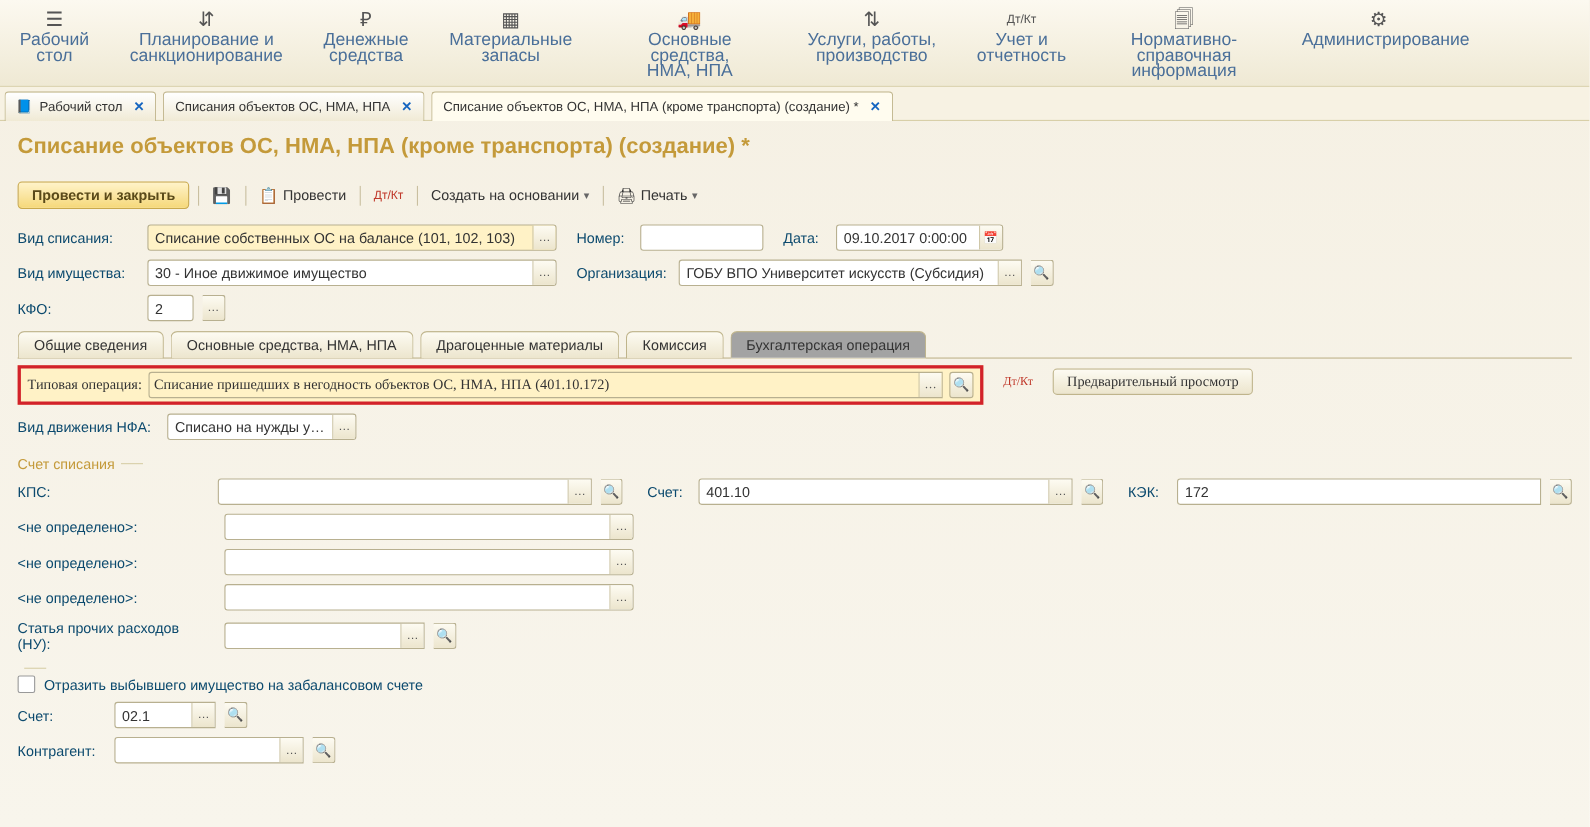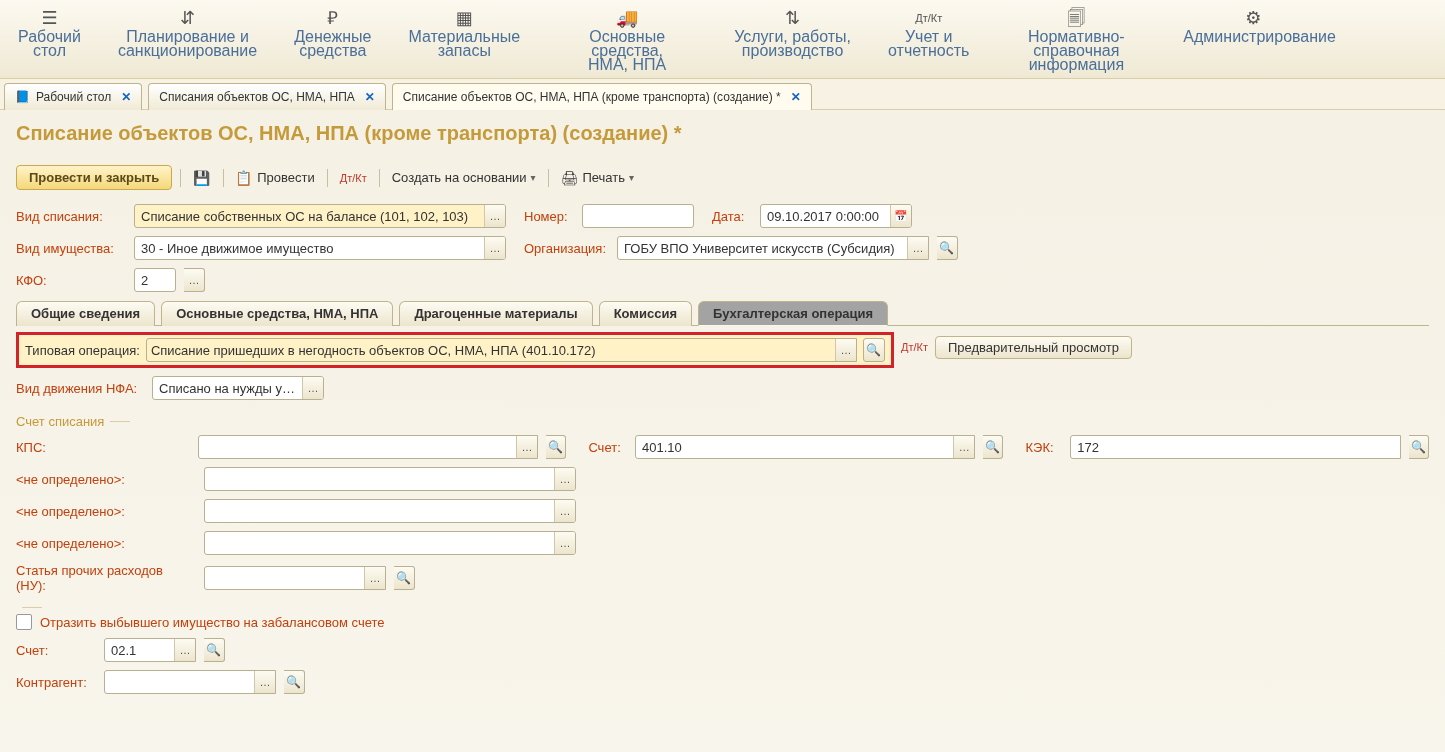--- a/index.html
+++ b/index.html
@@ -130,21 +130,21 @@
 }
 
 .formrow {
   display: flex;
   align-items: center;
   margin-bottom: 8px;
   gap: 8px;
 }
 .formrow label {
   font-size: 13px;
-  color: #c2410c;
+  color: #0c4a6e;
 }
 .input {
   height: 22px;
   border: 1px solid #b8b090;
   background: #fff;
   border-radius: 3px;
   display: flex;
   align-items: center;
   overflow: hidden;
 }
@@ -184,21 +184,20 @@
   cursor: pointer;
   font-size: 12px;
   color: #7a6a30;
 }
 
 .inner-tabs {
   display: flex;
   gap: 6px;
   border-bottom: 1px solid #bfb48b;
   margin-top: 8px;
-  font-weight: bold;
 }
 .inner-tab {
   padding: 4px 14px;
   border: 1px solid #bfb48b;
   border-bottom: none;
   border-radius: 6px 6px 0 0;
   background: linear-gradient(to bottom, #fdfbf2, #ece5cd);
   font-size: 13px;
   cursor: pointer;
   position: relative;
@@ -389,21 +388,21 @@
   </div>
 
   <div class="inner-tabs">
     <div class="inner-tab">Общие сведения</div>
     <div class="inner-tab">Основные средства, НМА, НПА</div>
     <div class="inner-tab">Драгоценные материалы</div>
     <div class="inner-tab">Комиссия</div>
     <div class="inner-tab active">Бухгалтерская операция</div>
   </div>
 
-  <div style="display:flex;align-items:center;gap:7px;">
+  <div style="display:flex;align-items:center;gap:18px;font-family:Liberation Serif, serif;">
     <div class="redbox" style="flex:0 0 860px;">
       <label>Типовая операция:</label>
       <div class="input yellow" style="flex:1;border-radius:3px 0 0 3px;">
         <span class="input-text" style="padding:1px 4px;"><span class="selected">Списание пришедших в негодность объектов ОС, НМА, НПА (401.10.172)</span></span>
         <span class="input-btn">…</span>
       </div>
       <div class="mag-btn" style="border-left:1px solid #b8b090;border-radius:3px;">🔍</div>
     </div>
     <span style="color:#c0392b;font-size:11px;">Дт/Кт</span>
     <div class="side-btn">

